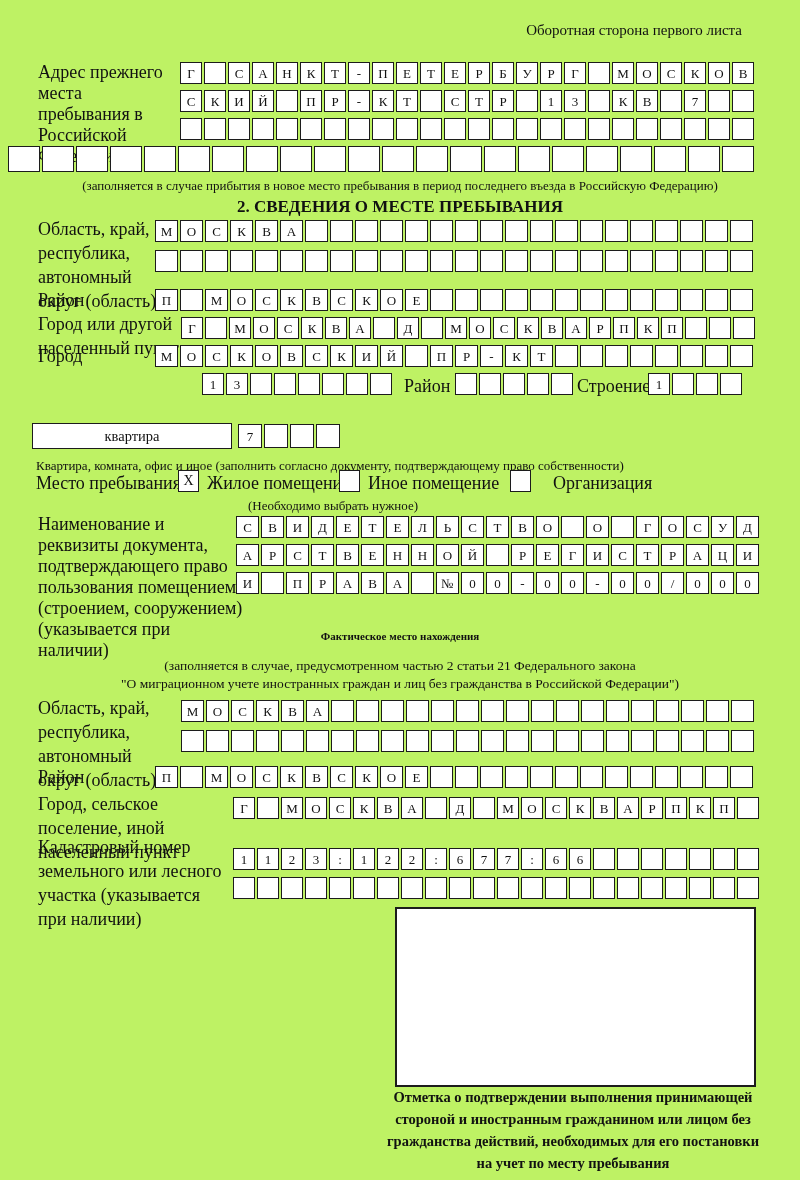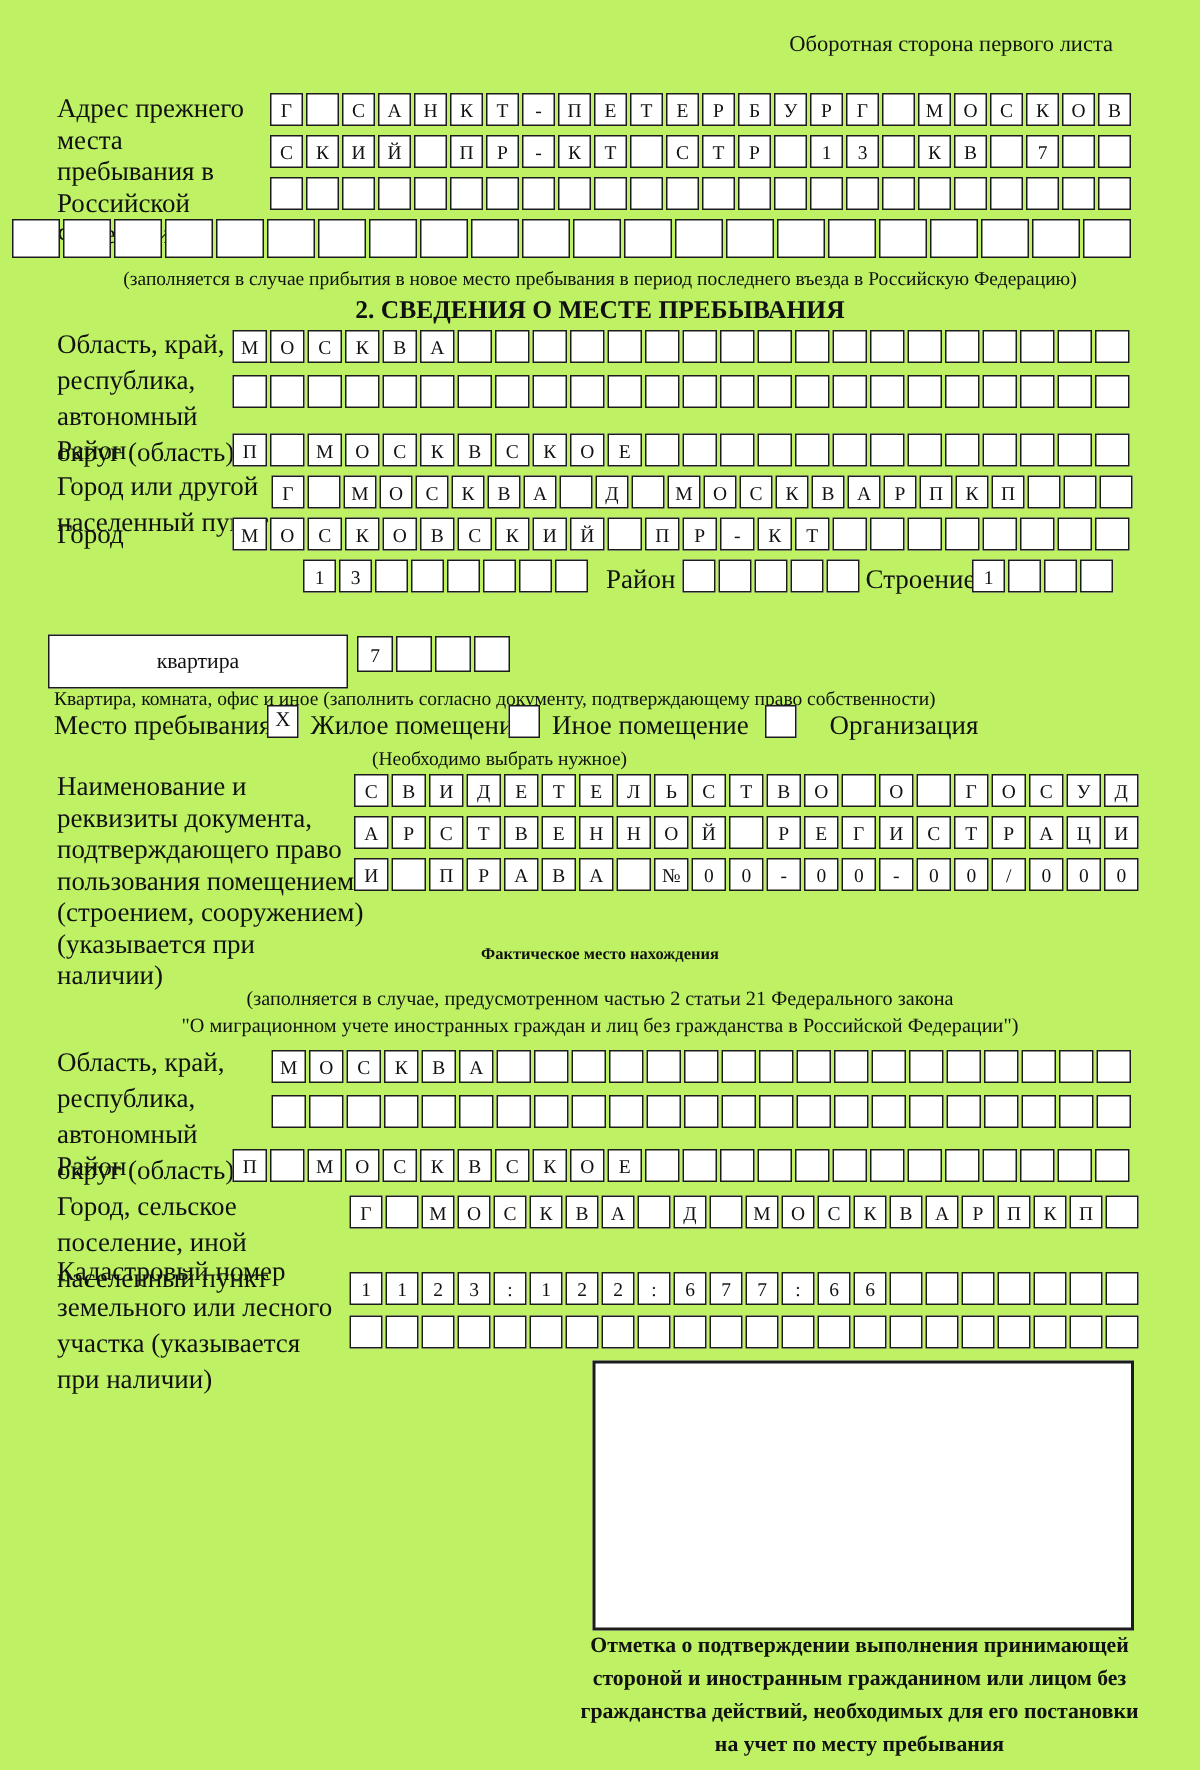--- a/index.html
+++ b/index.html
@@ -305,21 +305,21 @@
       <span class="cell"></span>
     </div>
   <div class="lbl" style="left:577px;top:374px;">Строение</div>
   <div class="cells p24" style="left:648px;top:373px;">
       <span class="cell">1</span>
       <span class="cell"></span>
       <span class="cell"></span>
       <span class="cell"></span>
     </div>
 
-  <div class="fieldbox" style="left:32px;top:423px;width:200px;height:36px;">квартира</div>
+  <div class="fieldbox" style="left:32px;top:423px;width:200px;height:26px;">квартира</div>
   <div class="cells p26" style="left:238px;top:424px;">
       <span class="cell">7</span>
       <span class="cell"></span>
       <span class="cell"></span>
       <span class="cell"></span>
     </div>
   <div class="cap" style="left:36px;top:457px;">Квартира, комната, офис и иное (заполнить согласно документу, подтверждающему право собственности)</div>
 
   <div class="lbl" style="left:36px;top:471px;">Место пребывания:</div>
   <div class="cb" style="left:178px;top:470px;">X</div>

